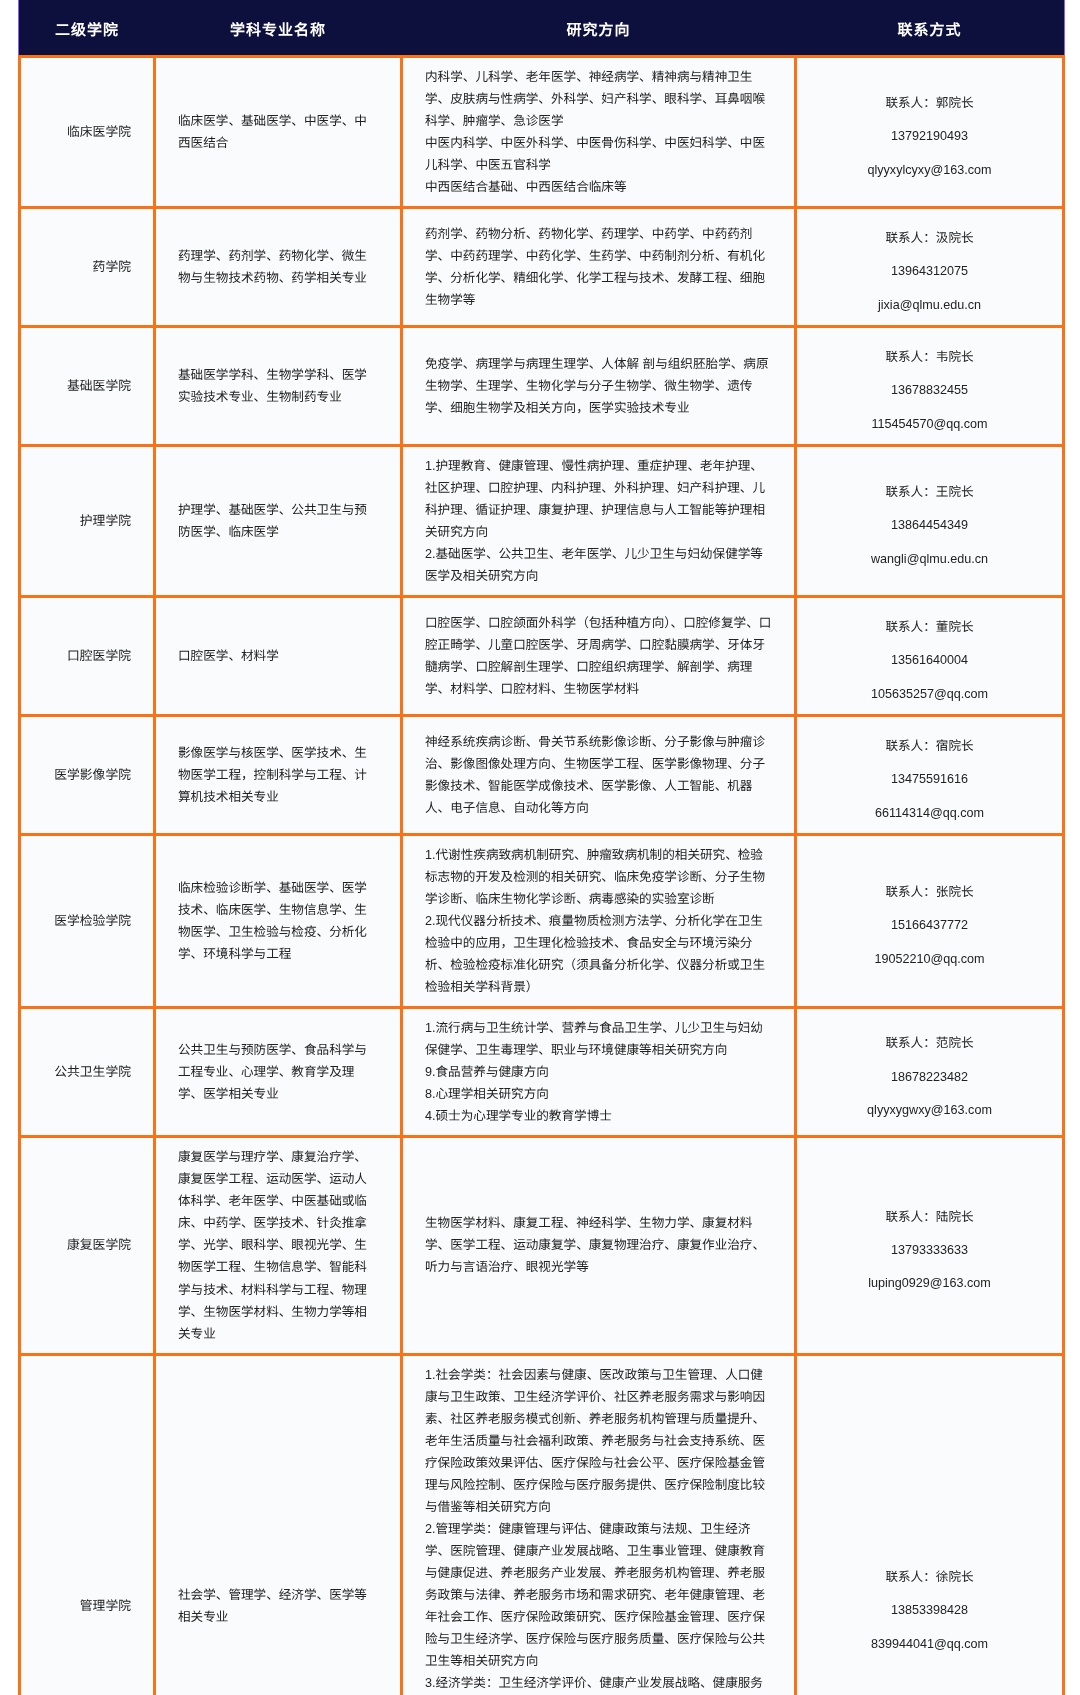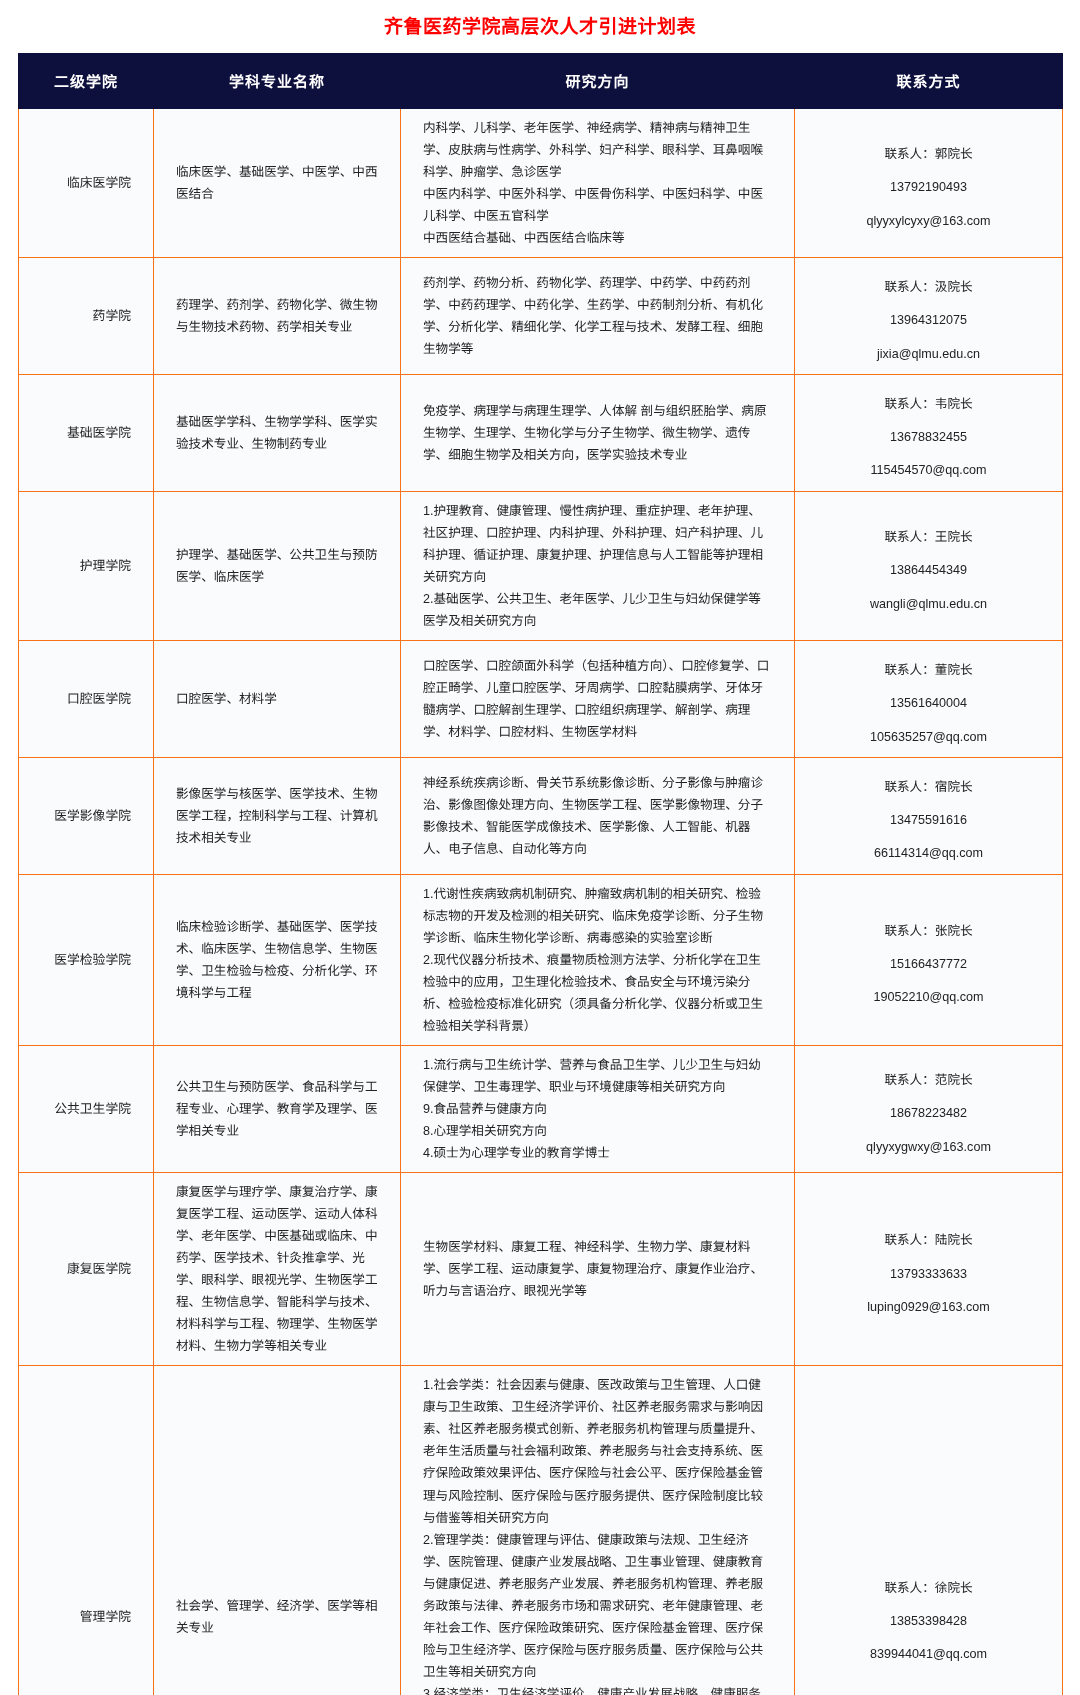--- a/index.html
+++ b/index.html
@@ -44,21 +44,21 @@
     color: #ffffff;
     font-weight: bold;
     font-size: 15px;
     height: 52px;
     border: 1px solid #0d0f3d;
     text-align: center;
     vertical-align: middle;
     letter-spacing: 1px;
   }
   tbody td {
-    border: 1px solid #f97316;
+    border: 3px solid #f97316;
     background: #fafbfd;
     font-size: 12.6px;
     line-height: 1.75;
     padding: 8px 22px;
     vertical-align: middle;
     word-break: break-word;
   }
   td.college {
     text-align: right;
     vertical-align: middle;
@@ -80,21 +80,20 @@
     white-space: nowrap;
   }
   .lines > div { display: block; }
   .contact .c-line { display: block; margin-top: 10px; }
 </style>
 </head>
 <body>
 
 <div class="page">
 
-  <div class="doc-title">齐鲁医药学院高层次人才引进计划表</div>
 
   <table class="plan">
     <colgroup>
       <col class="c1">
         <col class="c2">
         <col class="c3">
         <col class="c4">
     </colgroup>
     <thead>
       <tr>

